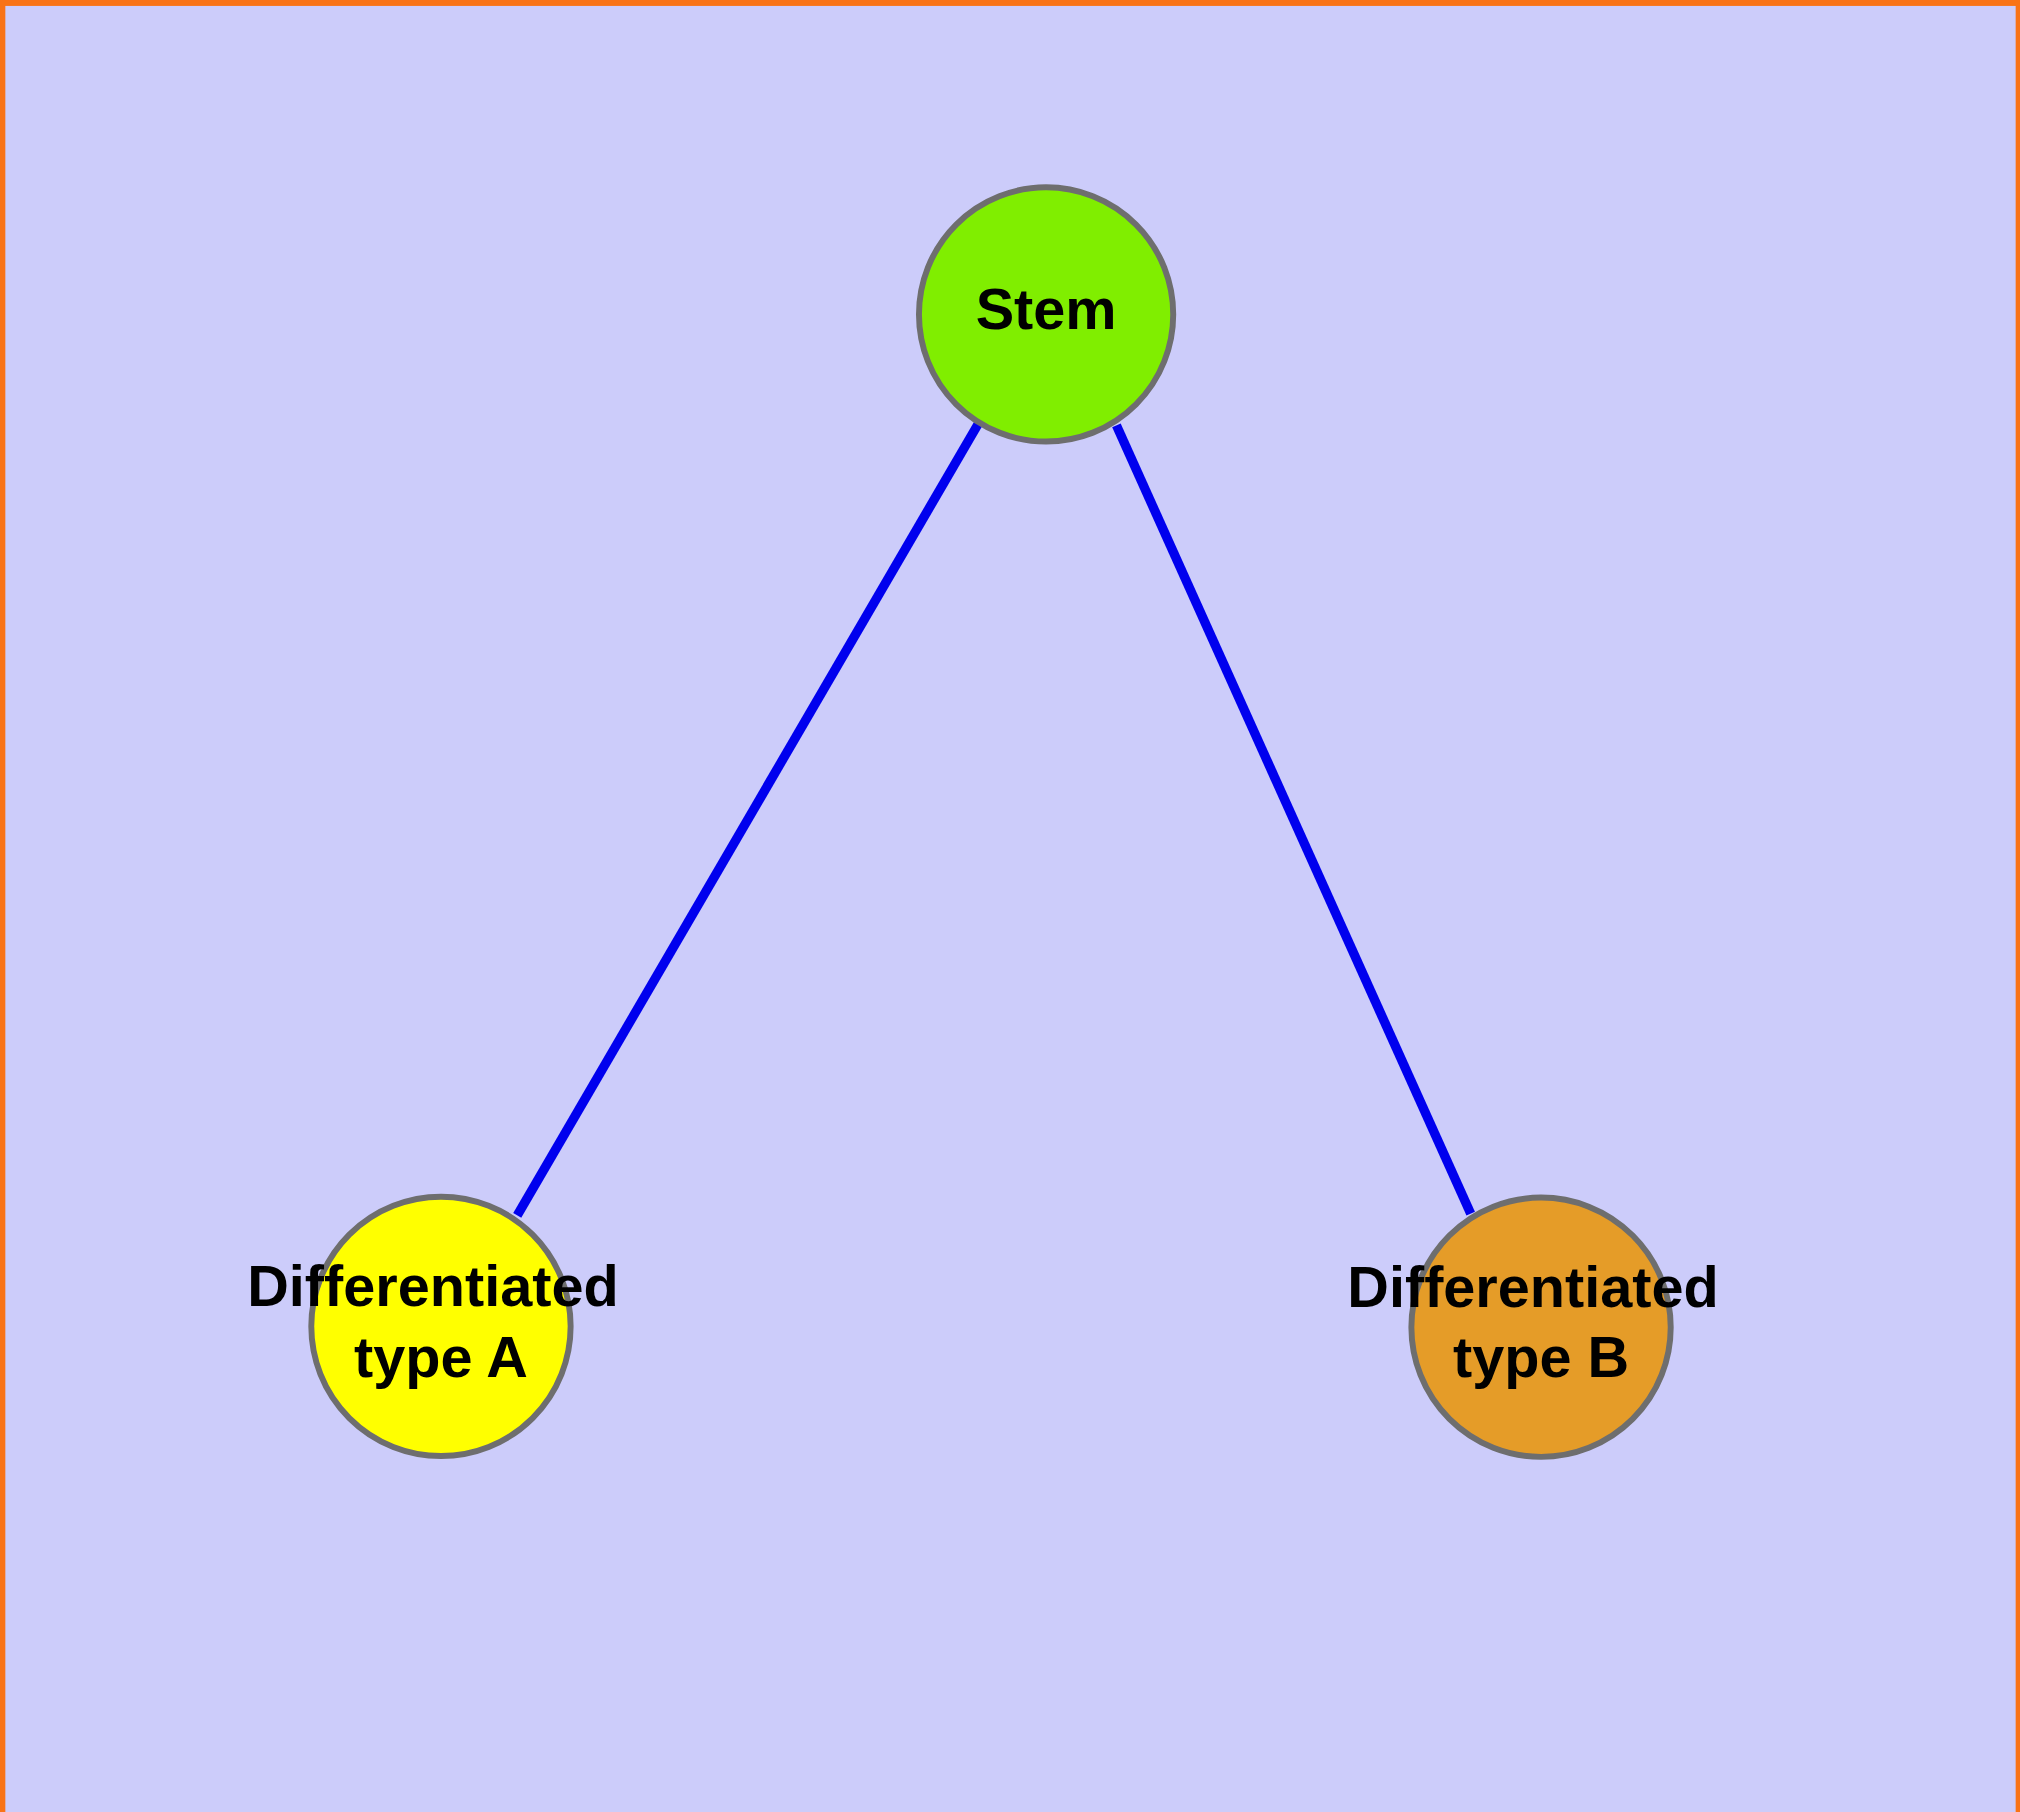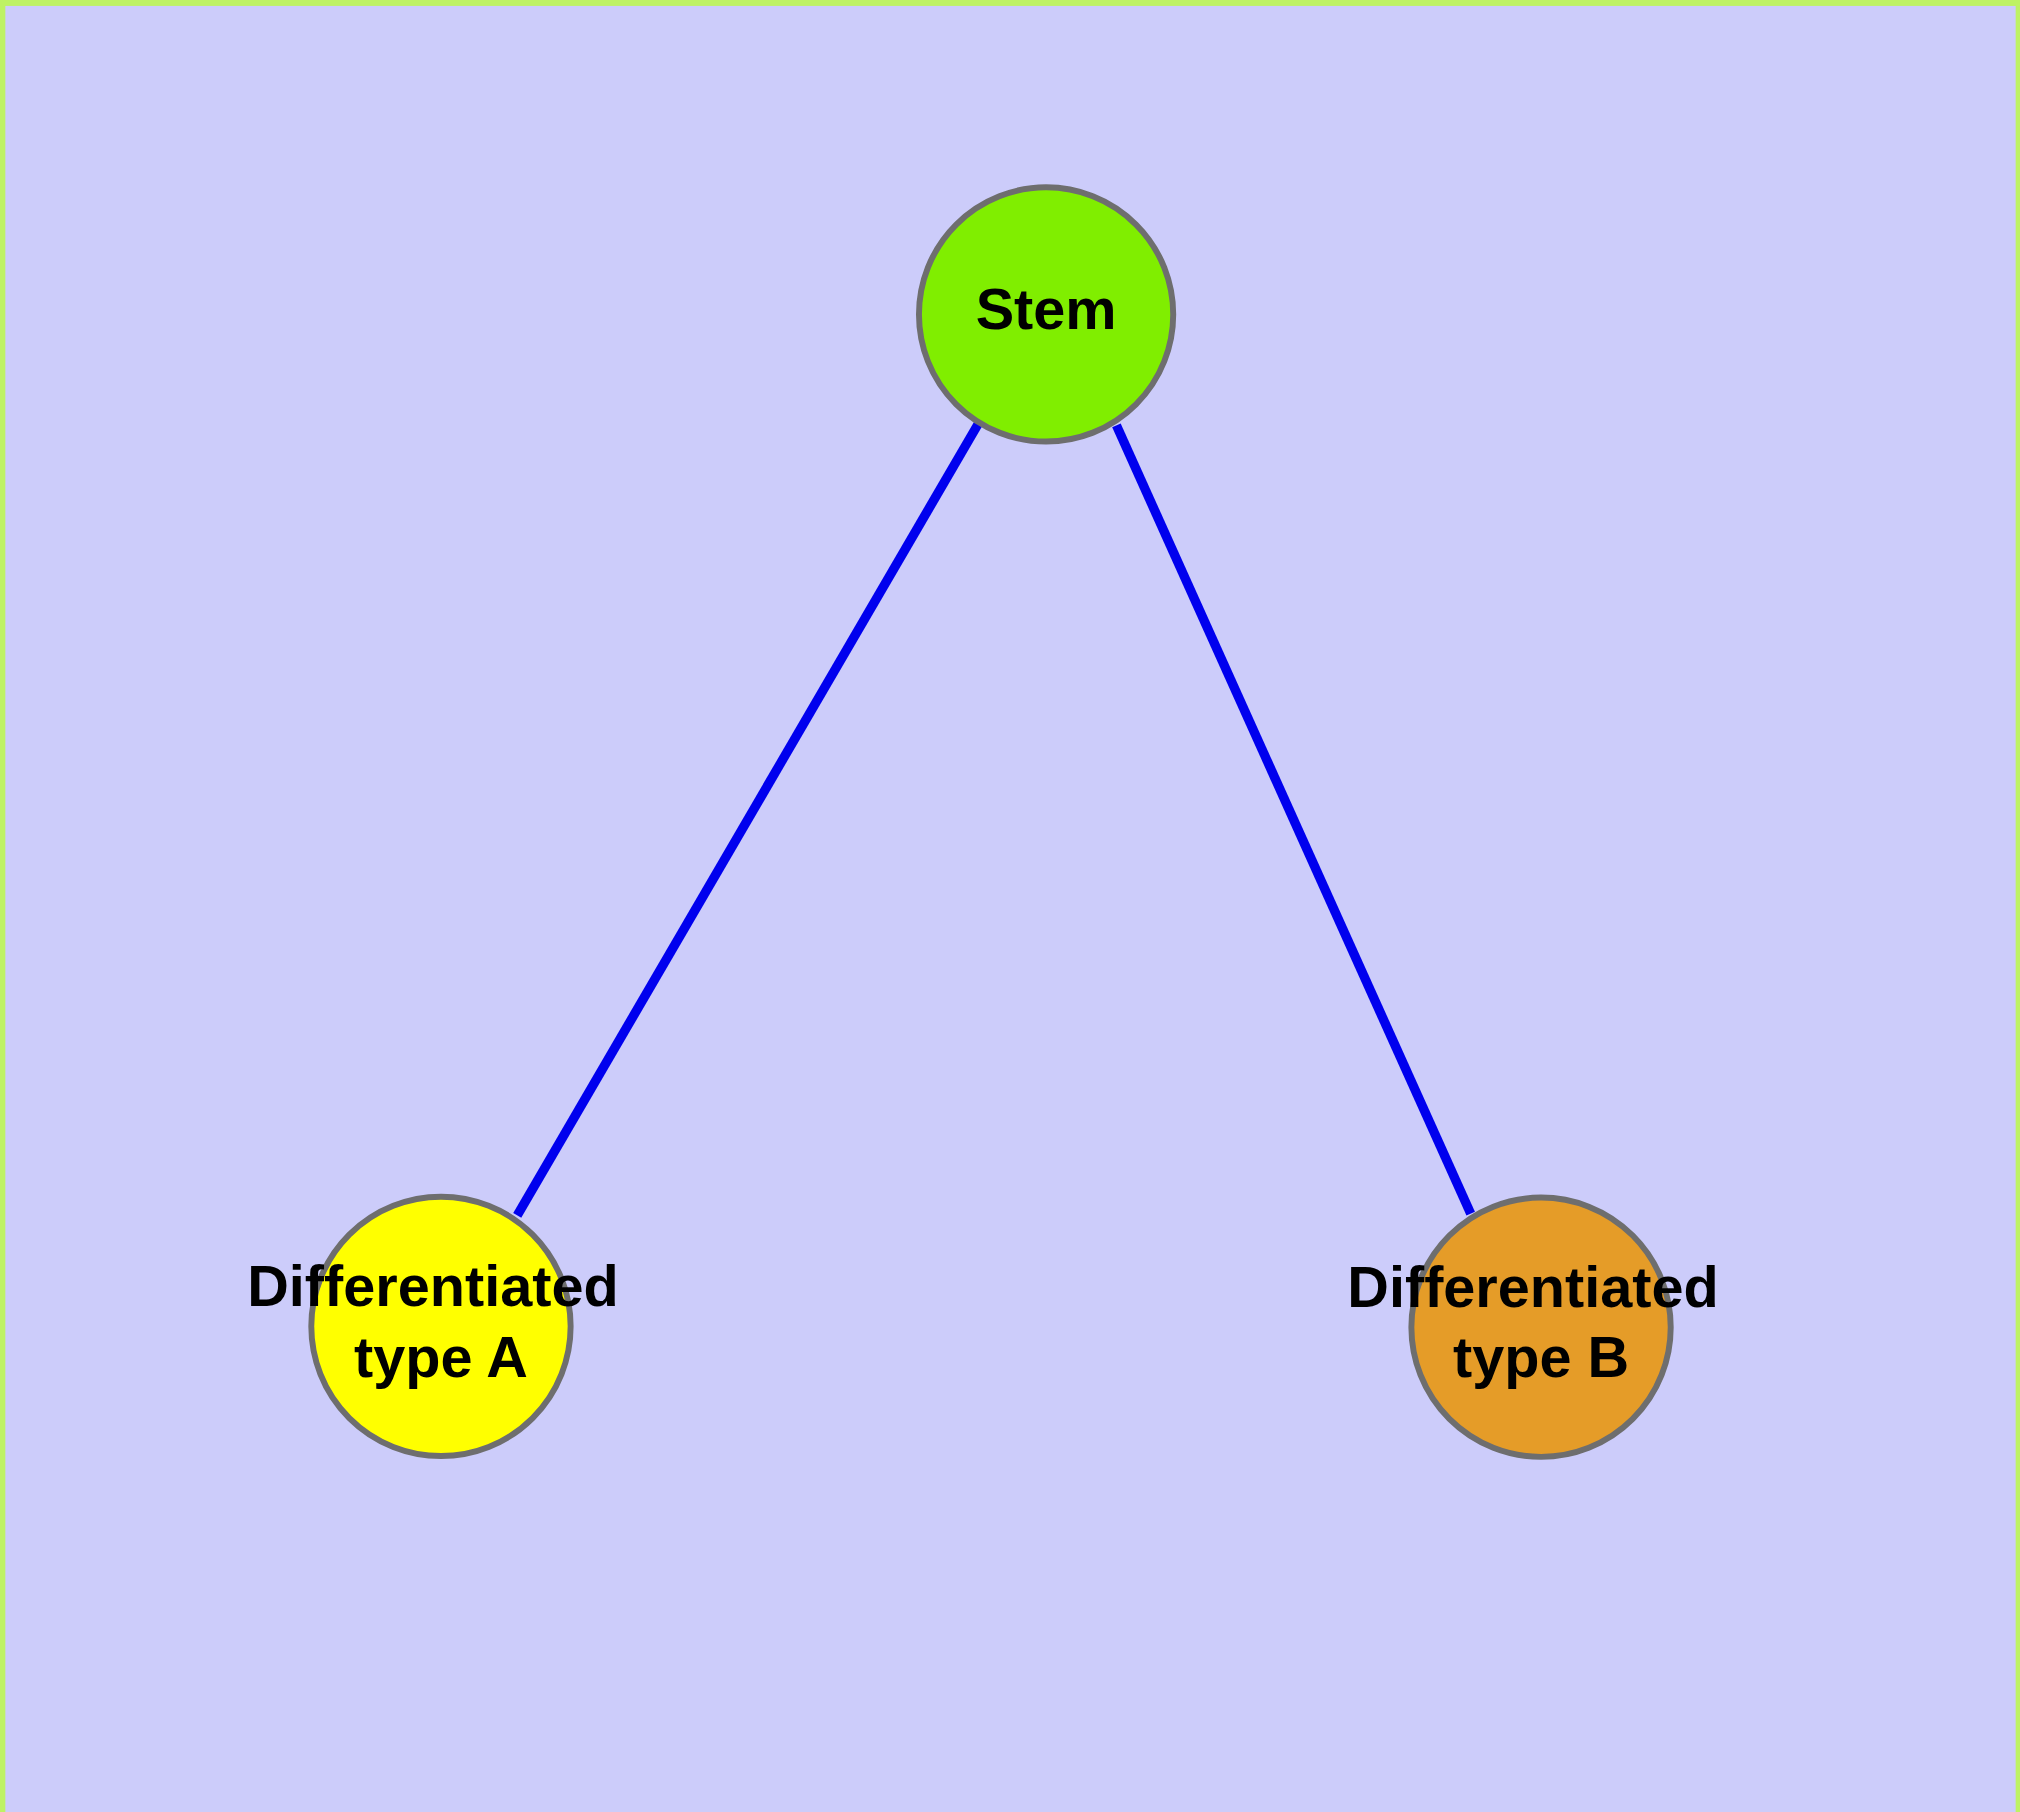--- a/index.html
+++ b/index.html
@@ -32,21 +32,21 @@
     font-family: "Liberation Sans", sans-serif;
     font-weight: bold;
     fill: #000000;
     text-anchor: middle;
     dominant-baseline: middle;
   }
 </style>
 </head>
 <body style="background: rgb(255, 255, 255);">
 
-<div id="diagram-root" style="background: #bef264;">
+<div id="diagram-root" style="background: #f97316;">
   <svg id="graph-svg" viewBox="0 0 2384 2138" xmlns="http://www.w3.org/2000/svg" style="width: 2021px; height: 1812px;">
 
     <rect id="bg-rect" x="6" y="7" width="2372" height="2131" fill="#ccccfa"></rect>
 
     <g>
       <line id="edge-0" x1="1154" y1="500" x2="610" y2="1434" stroke="#0000ee" stroke-width="11" stroke-linecap="butt"></line>
       <line id="edge-1" x1="1317" y1="502" x2="1735" y2="1432" stroke="#0000ee" stroke-width="11" stroke-linecap="butt"></line>
     </g>
 
     <g>

